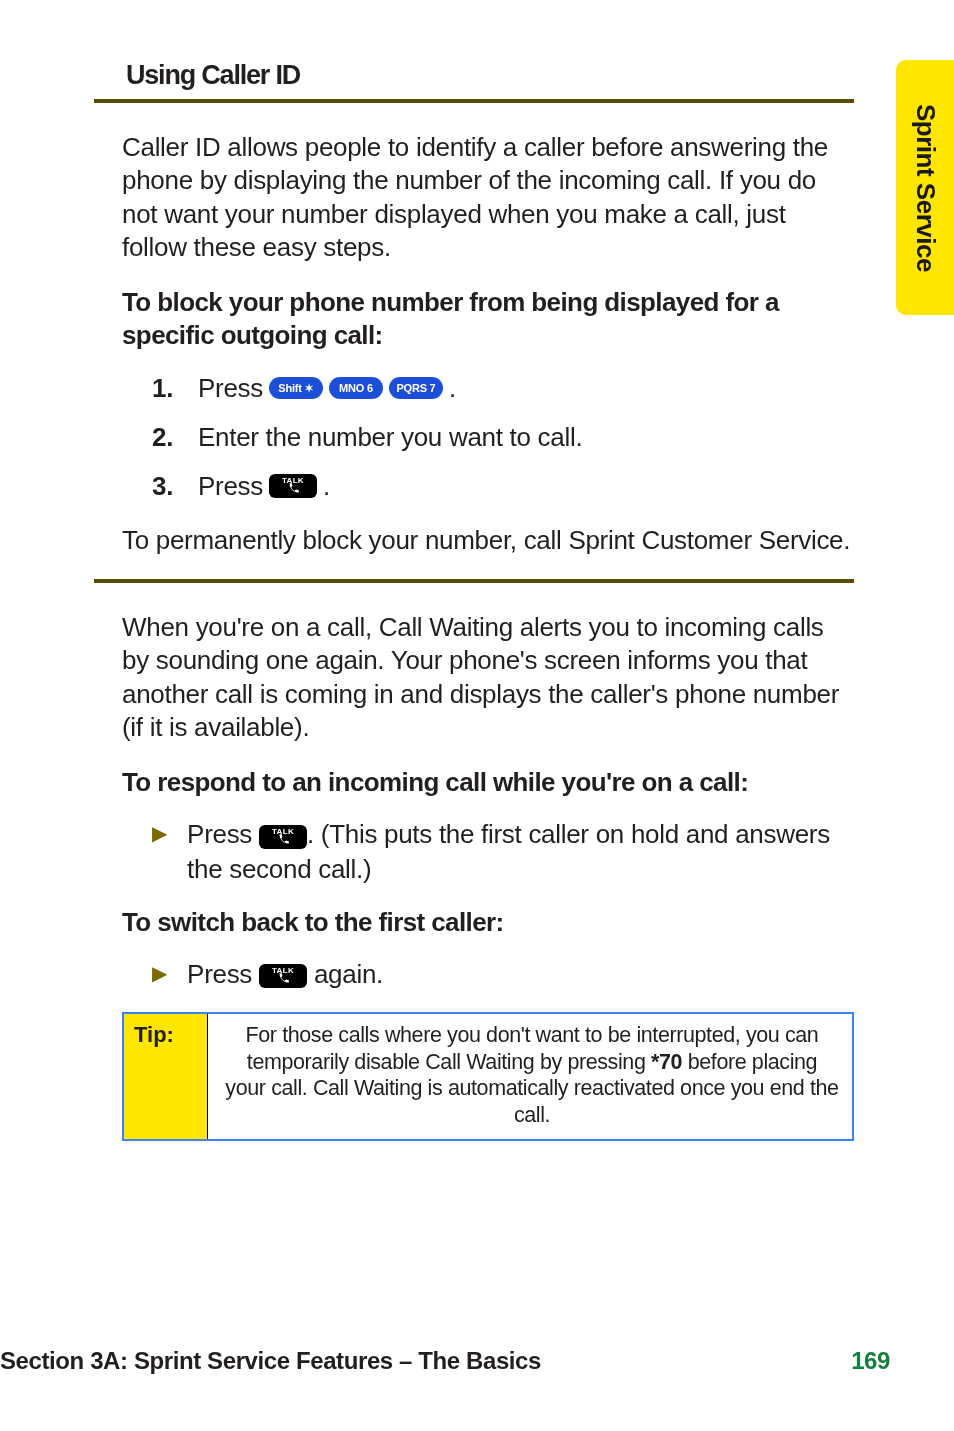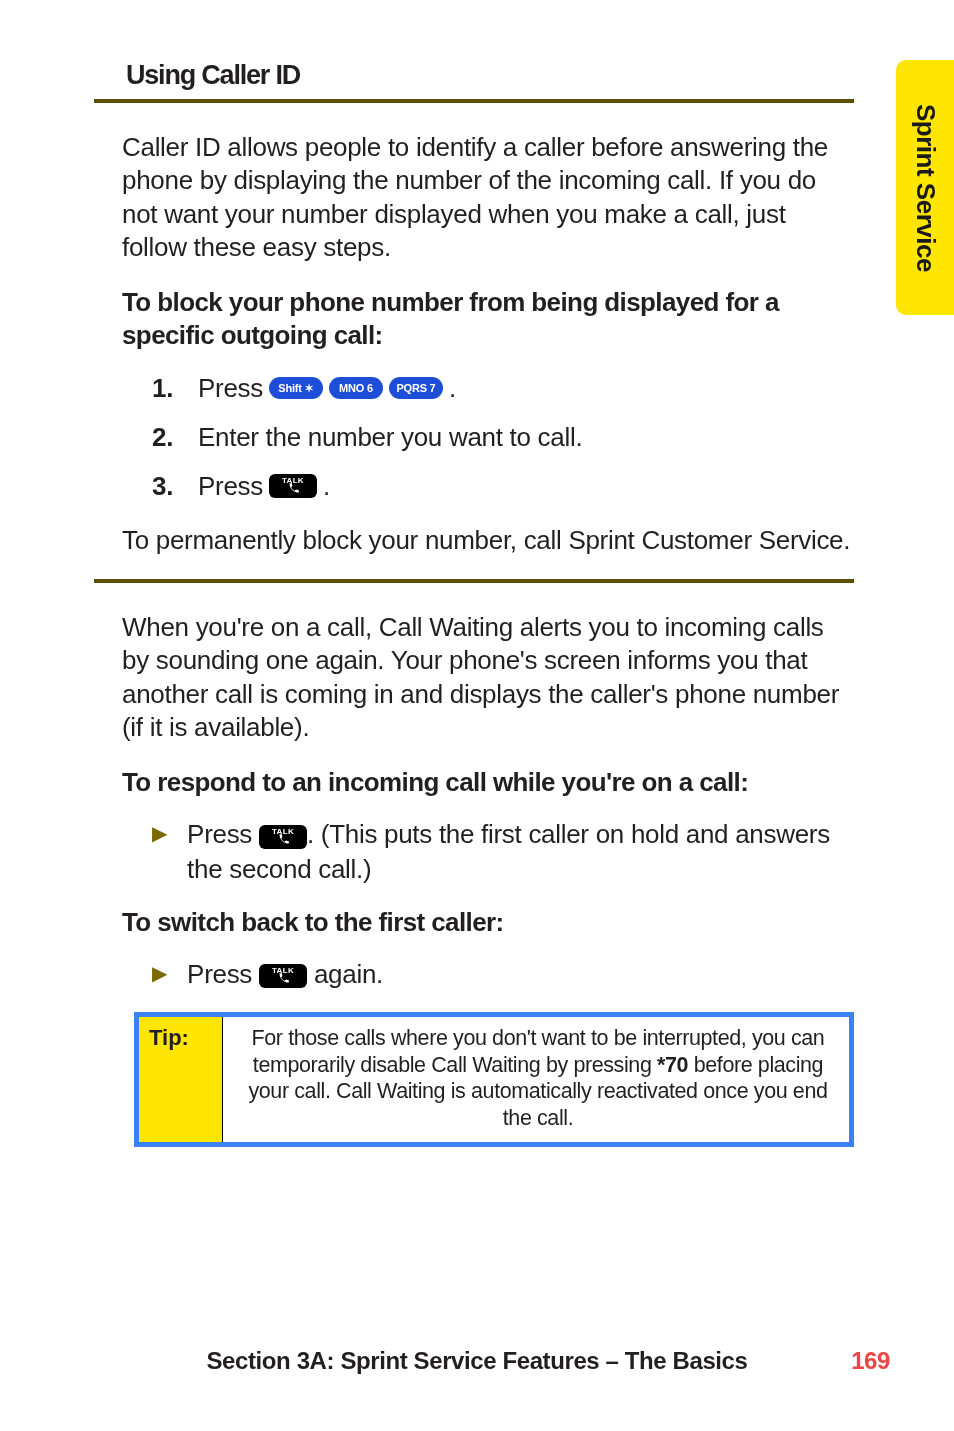--- a/index.html
+++ b/index.html
@@ -140,23 +140,22 @@
   }
   .tri {
     color: #7a6a00;
     font-size: 20px;
     line-height: 32px;
   }
   .bullet-text { flex: 1; }
 
   .tip-box {
     display: flex;
-    border: 5px solid #3b82f6;
+    border: 2px solid #3b82f6;
     margin-top: 6px;
-    margin-left: 12px;
   }
   .tip-label {
     background: #ffe600;
     font-weight: 700;
     font-size: 22px;
     padding: 8px 14px 8px 10px;
     border-right: 1px solid #000;
     display: flex;
     align-items: flex-start;
     min-width: 84px;
@@ -167,30 +166,30 @@
     padding: 8px 12px 10px 16px;
     letter-spacing: -0.4px;
     text-align: center;
   }
   .tip-body .kw { font-weight: 700; }
 
   .footer {
     position: absolute;
     bottom: 56px;
     left: 0; right: 0;
-    text-align: center;
+    text-align: left;
     font-weight: 700;
     font-size: 24px;
     letter-spacing: -0.4px;
   }
   .footer .pg {
     position: absolute;
     right: 64px;
     bottom: 0;
-    color: #ef4444;
+    color: #15803d;
   }
 </style>
 </head>
 <body>
 
 <div class="side-tab">
   <span>Sprint Service</span>
 </div>
 
 <div class="content">

